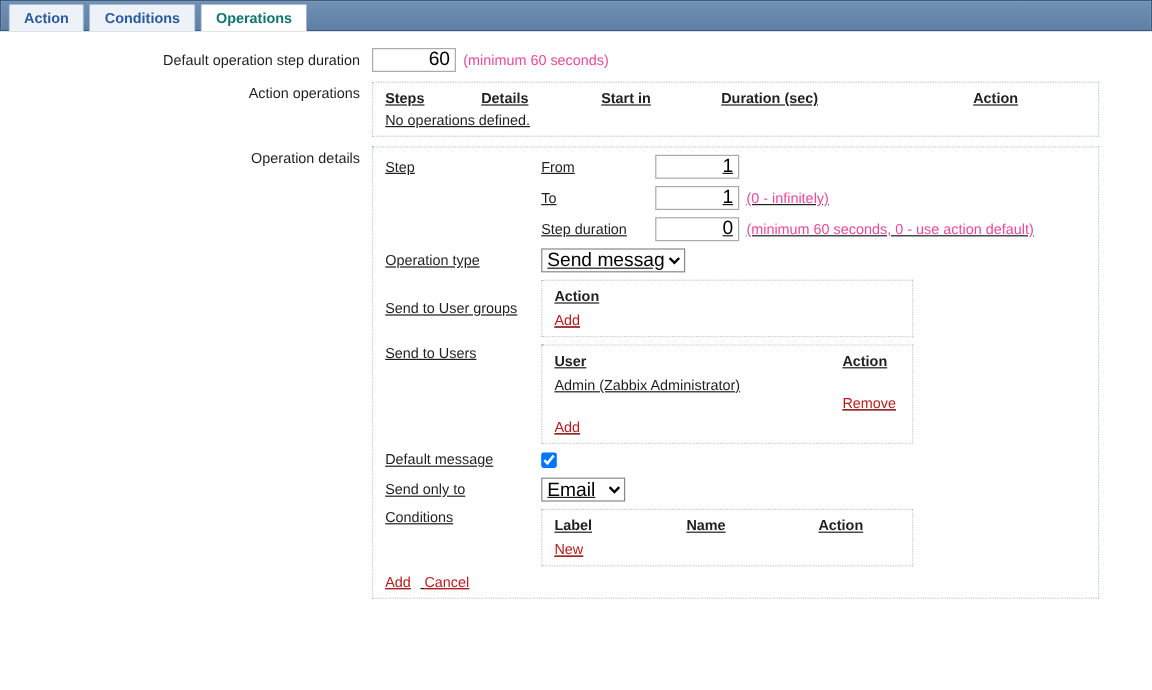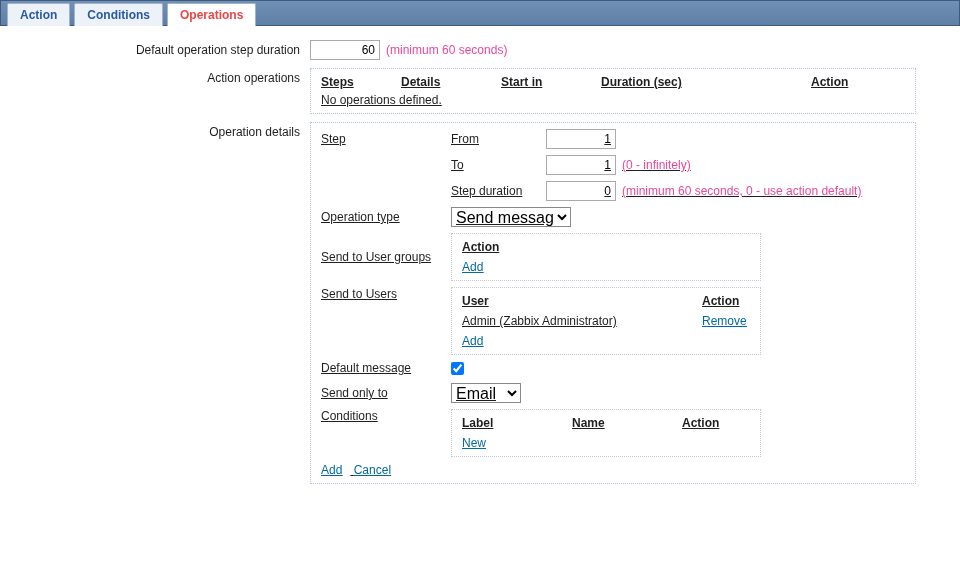--- a/index.html
+++ b/index.html
@@ -27,21 +27,21 @@
     padding: 4px 12px;
     color: #2a5aa0;
     font-weight: bold;
     cursor: pointer;
     border-radius: 2px 2px 0 0;
     position: relative;
     top: 1px;
   }
   .tab.active {
     background: #ffffff;
-    color: #ef4444;
+    color: #0f766e;
   }
   .content {
     padding: 14px 20px;
   }
   .form-row {
     display: flex;
     align-items: flex-start;
     margin-bottom: 8px;
   }
   .form-label {
@@ -55,21 +55,21 @@
     display: flex;
     align-items: center;
     gap: 6px;
   }
   input[type="text"].num {
     width: 70px;
     height: 20px;
     text-align: right;
     padding: 1px 4px;
     font-family: inherit;
-    font-size: 12px;
+    font-size: 16px;
     border: 1px solid #aaa;
   }
   .hint { color: #ec4899; }
   .panel {
     border: 1px dotted #b8c6d9;
     padding: 6px 10px;
     width: 606px;
     text-decoration: underline;
   }
   .panel-head {
@@ -96,23 +96,24 @@
     border: 1px dotted #c3c9d4;
     padding: 6px 10px;
     width: 310px;
   }
   .inner-head {
     display: flex;
     font-weight: bold;
     margin-bottom: 6px;
   }
   .link {
-    color: #0369a1;
+    color: #b91c1c;
     text-decoration: underline;
     cursor: pointer;
+    margin-top: 15px;
   }
   .linkbar { margin-top: 6px; }
   .linkbar .link { margin-right: 8px; }
   input[type="checkbox"] { margin: 0; }
 </style>
 </head>
 <body>
 
 <div class="tabbar">
   <div class="tab">Action</div>

